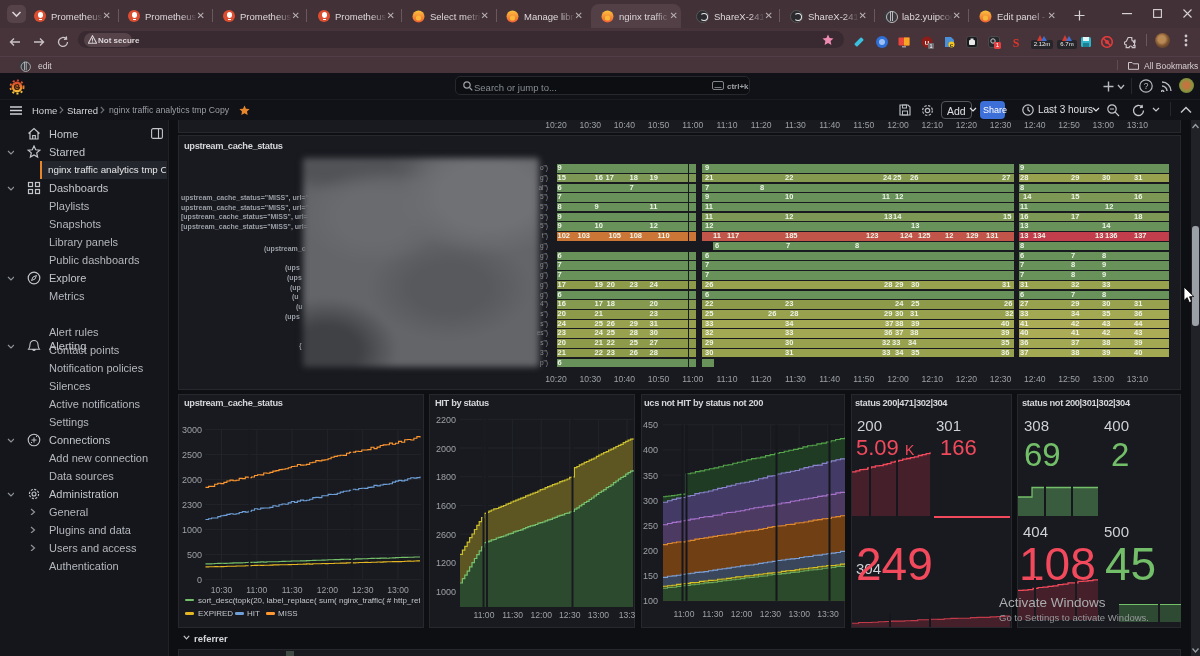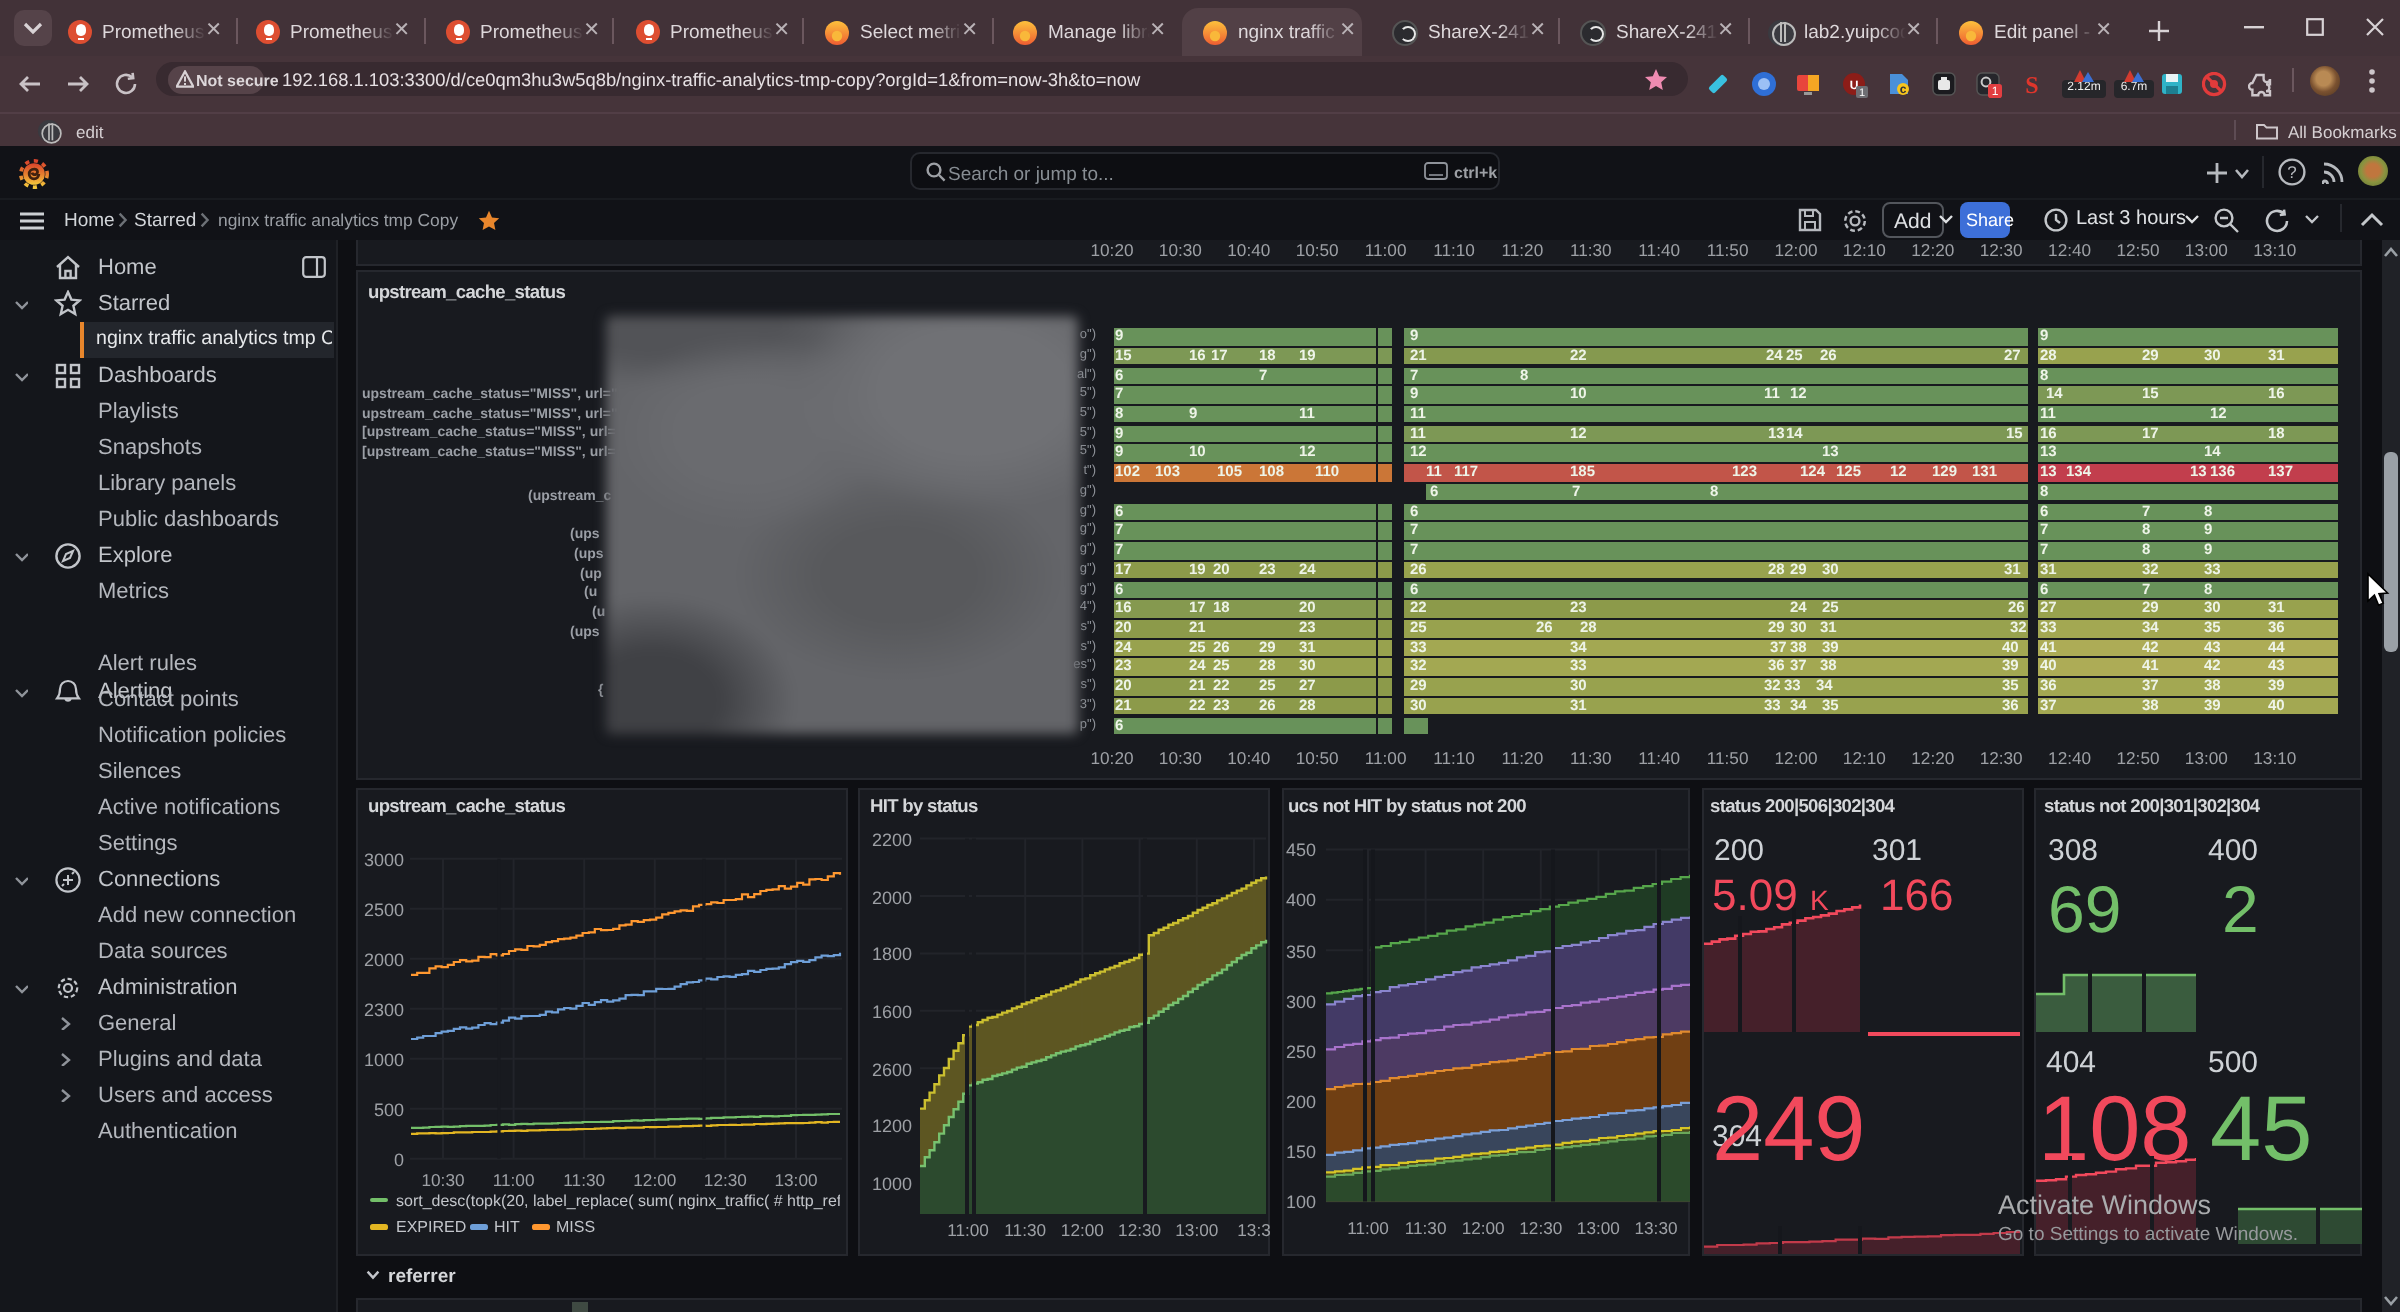--- a/index.html
+++ b/index.html
@@ -172,21 +172,20 @@
         <path d="M10.5 6 a4.5 4.5 0 1 1 -1.5 -3.4 M9.3 0.4 l0.3 2.7 -2.7 0.3" stroke="#c9c2c6" stroke-width="1.3" fill="none"></path>
       </svg>
 <div class="abs" style="left:78px;top:3px;width:766px;height:17px;background:#382a30;border-radius:9px;"></div>
 <div class="abs" style="left:84px;top:4.5px;width:48px;height:14px;background:#564349;border-radius:7px;"></div>
 <svg class="abs" style="left:88px;top:7px" width="9" height="9">
         <path d="M4.5 0.7 L8.7 8.3 H0.3 Z" fill="none" stroke="#d8d2d5" stroke-width="1.1"></path>
         <rect x="4" y="3.2" width="1" height="2.6" fill="#d8d2d5"></rect>
         <rect x="4" y="6.5" width="1" height="1" fill="#d8d2d5"></rect>
       </svg>
 <div class="abs" style="left:98px;top:7.5px;font-size:8px;font-weight:700;color:#ddd7da;">Not secure</div>
-<div class="abs" style="left:141px;top:7px;font-size:9.2px;color:#e6e0e3;letter-spacing:0px;">192.168.1.103:3300/d/ce0qm3hu3w5q8b/nginx-traffic-analytics-tmp-copy?orgId=1&amp;from=now-3h&amp;to=now</div>
 <svg class="abs" style="left:822px;top:6px" width="12" height="12">
         <path d="M6 0.5 L7.6 4.1 L11.5 4.5 L8.6 7.1 L9.4 11 L6 9 L2.6 11 L3.4 7.1 L0.5 4.5 L4.4 4.1 Z" fill="#ef8bb1"></path>
       </svg>
 <svg class="abs" style="left:853px;top:8px" width="13" height="13">
         <rect x="1" y="4" width="10" height="4" rx="1" fill="#39c1e0" transform="rotate(-45 6 6)"></rect>
       </svg>
 <svg class="abs" style="left:876px;top:8px" width="13" height="13">
         <circle cx="6" cy="6" r="6" fill="#2f6fd6"></circle>
         <path d="M3 6 a3 3 0 0 1 6 0 a3 3 0 0 1 -6 0" fill="#9cc0f5"></path>
       </svg>
@@ -927,21 +926,21 @@
 <div class="axlbl" style="left:934.2px;top:254px;">13:00</div>
 <div class="axlbl" style="left:968.4px;top:254px;">13:10</div>
 <div class="panel" style="left:9px;top:274px;width:246px;height:234px;"></div>
 <div class="panel" style="left:260px;top:274px;width:206px;height:234px;"></div>
 <div class="panel" style="left:472px;top:274px;width:204px;height:234px;"></div>
 <div class="panel" style="left:682px;top:274px;width:161px;height:234px;"></div>
 <div class="panel" style="left:848px;top:274px;width:164px;height:234px;"></div>
 <div class="ptitle" style="left:15px;top:278px;">upstream_cache_status</div>
 <div class="ptitle" style="left:266px;top:278px;">HIT by status</div>
 <div class="ptitle" style="left:475px;top:278px;">ucs not HIT by status not 200</div>
-<div class="ptitle" style="left:686px;top:278px;">status 200|506|302|304</div>
+<div class="ptitle" style="left:686px;top:278px;">status 200|471|302|304</div>
 <div class="ptitle" style="left:853px;top:278px;">status not 200|301|302|304</div>
 <svg class="abs" style="left:9px;top:274px" width="246" height="234" viewBox="178 394 246 234">
         <line x1="205" y1="579.4" x2="421" y2="579.4" stroke="#22242a" stroke-width="1"></line>
         <line x1="205" y1="554.4" x2="421" y2="554.4" stroke="#22242a" stroke-width="1"></line>
         <line x1="205" y1="529.4" x2="421" y2="529.4" stroke="#22242a" stroke-width="1"></line>
         <line x1="205" y1="504.4" x2="421" y2="504.4" stroke="#22242a" stroke-width="1"></line>
         <line x1="205" y1="479.4" x2="421" y2="479.4" stroke="#22242a" stroke-width="1"></line>
         <line x1="205" y1="454.4" x2="421" y2="454.4" stroke="#22242a" stroke-width="1"></line>
         <line x1="205" y1="429.4" x2="421" y2="429.4" stroke="#22242a" stroke-width="1"></line>
         <line x1="221.5" y1="429.4" x2="221.5" y2="579.4" stroke="#22242a" stroke-width="1"></line>

